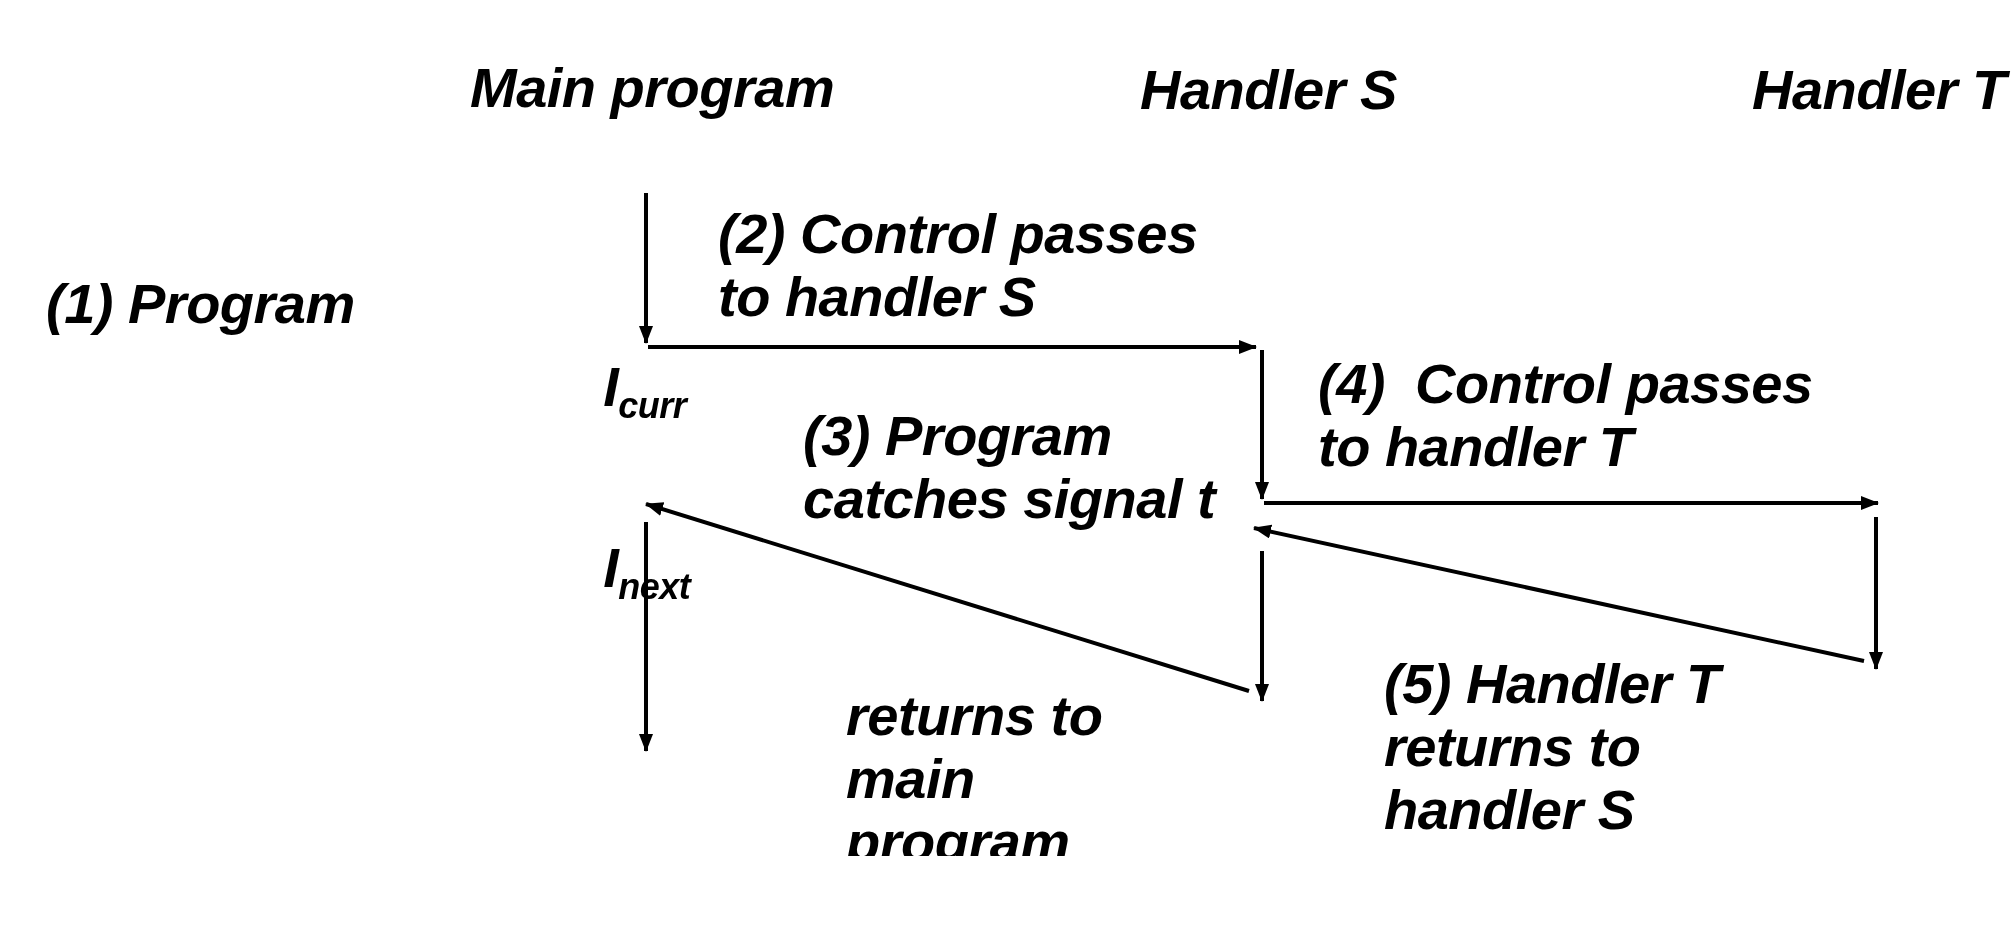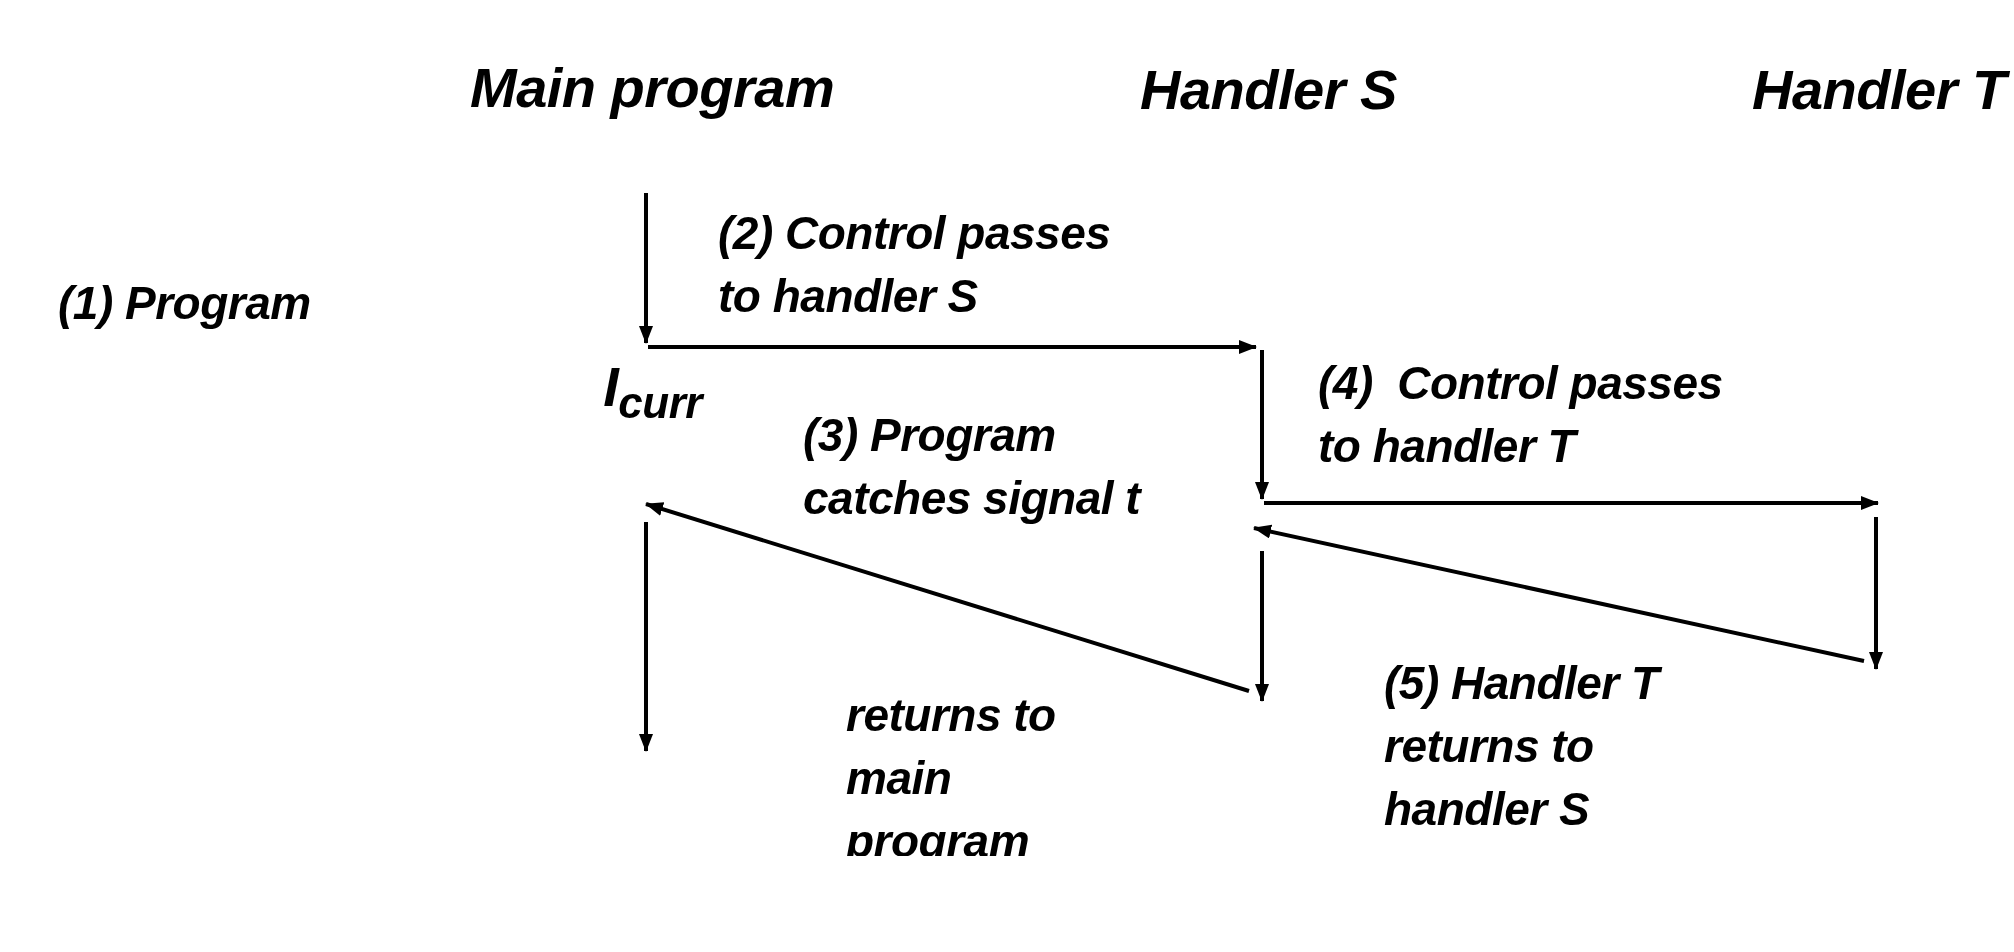--- a/index.html
+++ b/index.html
@@ -32,34 +32,34 @@
     stroke-width: 4;
   }
   .col-header {
     position: absolute;
     font-size: 56px;
     line-height: 63px;
     white-space: pre;
   }
   .ann {
     position: absolute;
-    font-size: 46px;
+    font-size: 56px;
     line-height: 63px;
   }
   .ann-line {
     white-space: pre; 
   }
   .imark {
     position: absolute;
     font-size: 56px;
     line-height: 63px;
     white-space: pre;
   }
   .imark sub {
-    font-size: 44px;
+    font-size: 36px;
     line-height: 0;
     letter-spacing: -0.5px;
   }
 </style>
 </head>
 <body>
 
 <div id="canvas">
 
   <svg id="arrow-layer" viewBox="0 0 2014 952" xmlns="http://www.w3.org/2000/svg">
@@ -79,22 +79,25 @@
     <line x1="646" y1="522" x2="646" y2="751" marker-end="url(#ah)"></line>
   </svg>
 
   <div class="col-header" style="left:470px;  top:56px;">Main program</div>
   <div class="col-header" style="left:1140px; top:58px;">Handler S</div>
   <div class="col-header" style="left:1752px; top:58px;">Handler T</div>
 
   <div class="imark" style="left:543px; top:292px;">
     <span>I</span><sub>curr</sub>
   </div>
+  <div class="imark" style="left:543px; top:473px;">
+    <span>I</span><sub>next</sub>
+  </div>
 
-  <div class="ann" style="left:46px; top:272px;margin-left:12px;">
+  <div class="ann" style="left:46px; top:272px;">
     <div class="ann-line">(1) Program</div>
   </div>
 
   <div class="ann" style="left:718px; top:202px;">
     <div class="ann-line">(2) Control passes</div>
     <div class="ann-line">to handler S</div>
   </div>
 
   <div class="ann" style="left:803px; top:404px;">
     <div class="ann-line">(3) Program</div>

